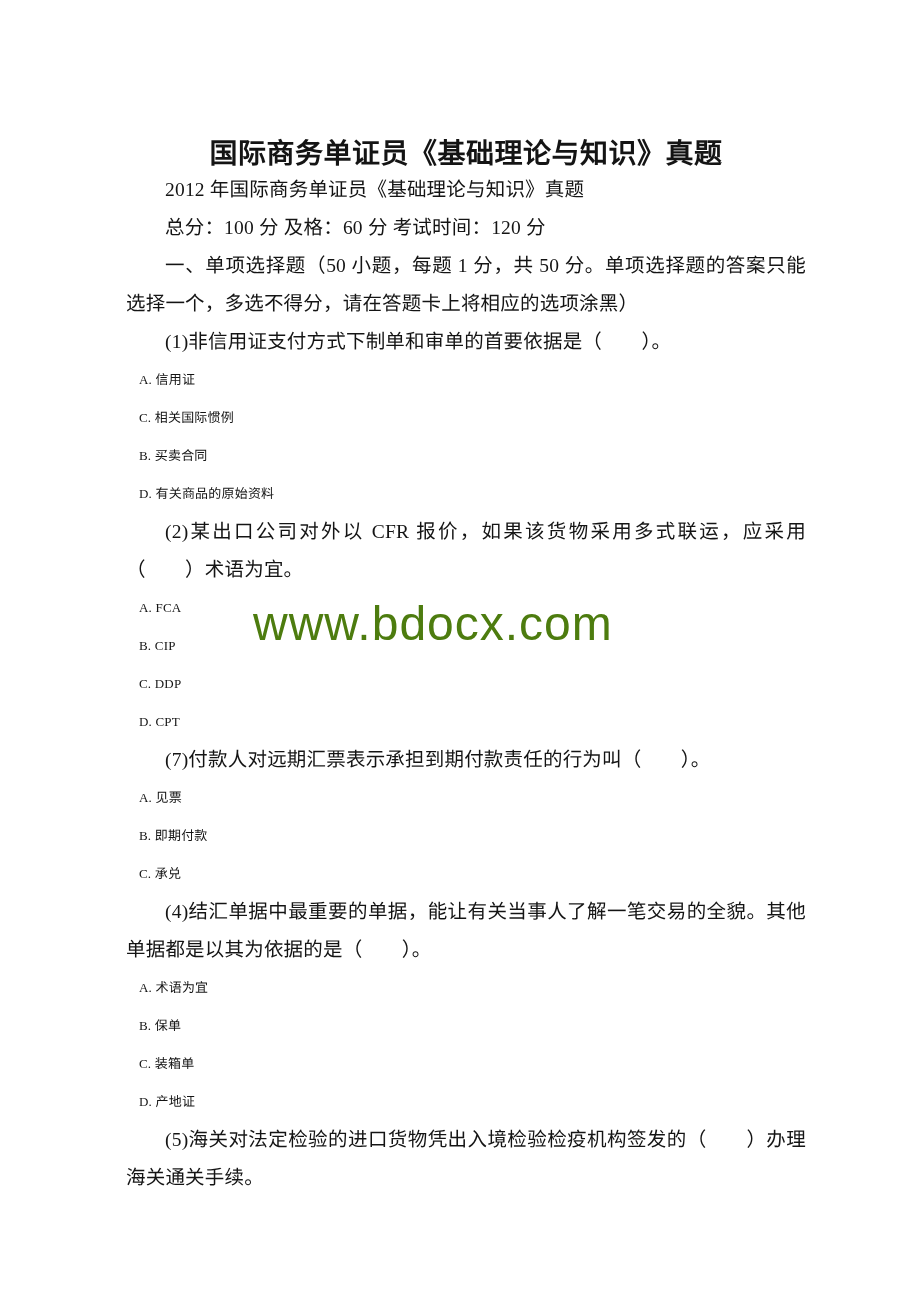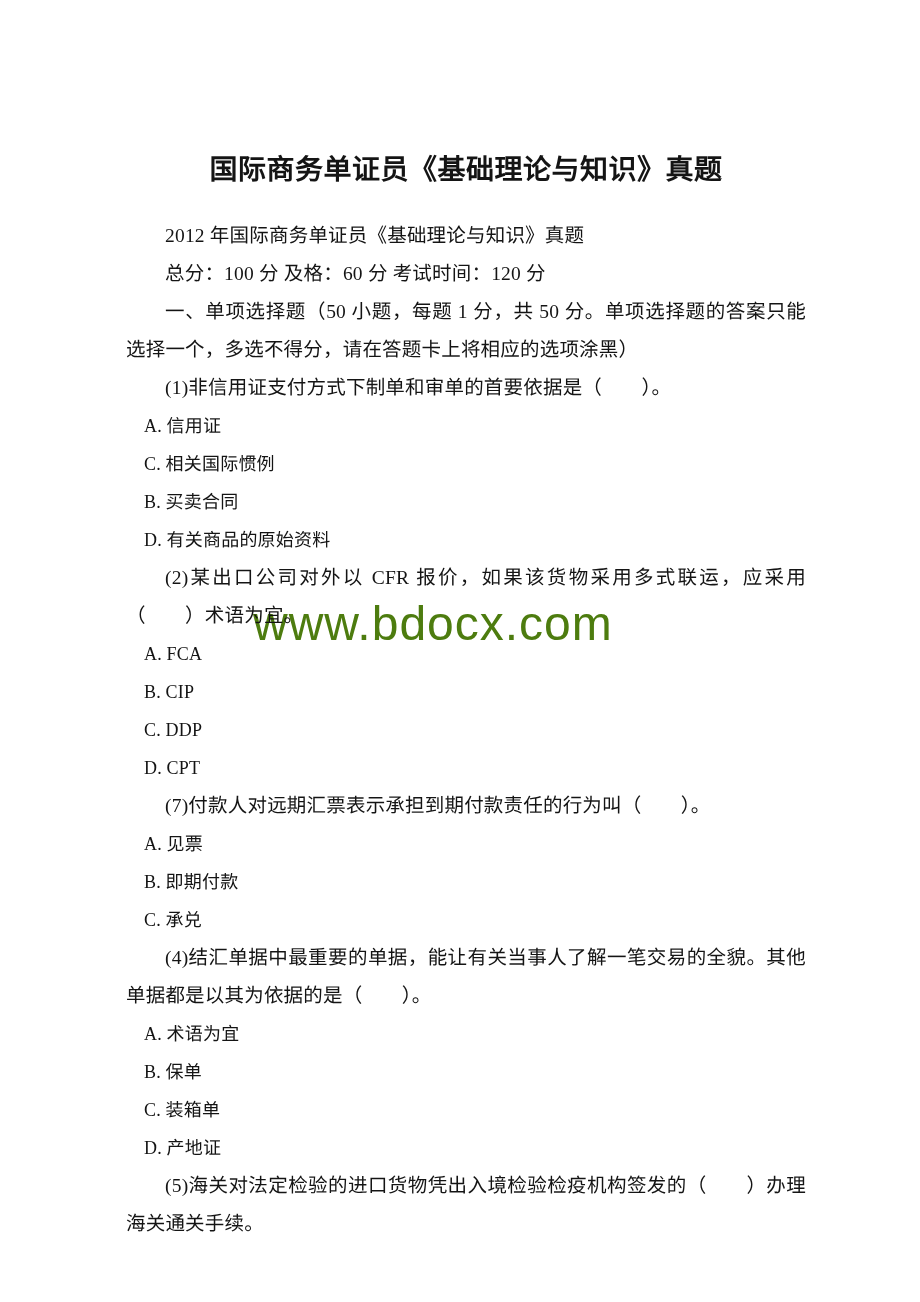--- a/index.html
+++ b/index.html
@@ -30,43 +30,42 @@
     z-index: 0;
   }
   .content {
     position: absolute;
     left: 126px;
     top: 0;
     width: 680px;
     z-index: 1;
   }
   .doc-title {
-    margin: 16px;
+    margin: 0;
     padding: 0;
     text-align: center;
     font-size: 28px;
     font-weight: 700;
     line-height: 34px;
     padding-top: 137px;
     letter-spacing: 0.5px;
   }
   .para {
     font-size: 19.5px;
     line-height: 38px;
     margin: 0;
     text-indent: 2em;
     text-align: justify;
     text-justify: inter-ideograph;
     letter-spacing: 0.2px;
   }
   .para.first {
-    margin-top: 30px;
   }
   .option {
-    font-size: 18px;
+    font-size: 13px;
     line-height: 38px;
     margin: 0;
     text-indent: 1em;
     letter-spacing: 0.2px;
     white-space: nowrap;
   }
 </style>
 </head>
 <body>
 

